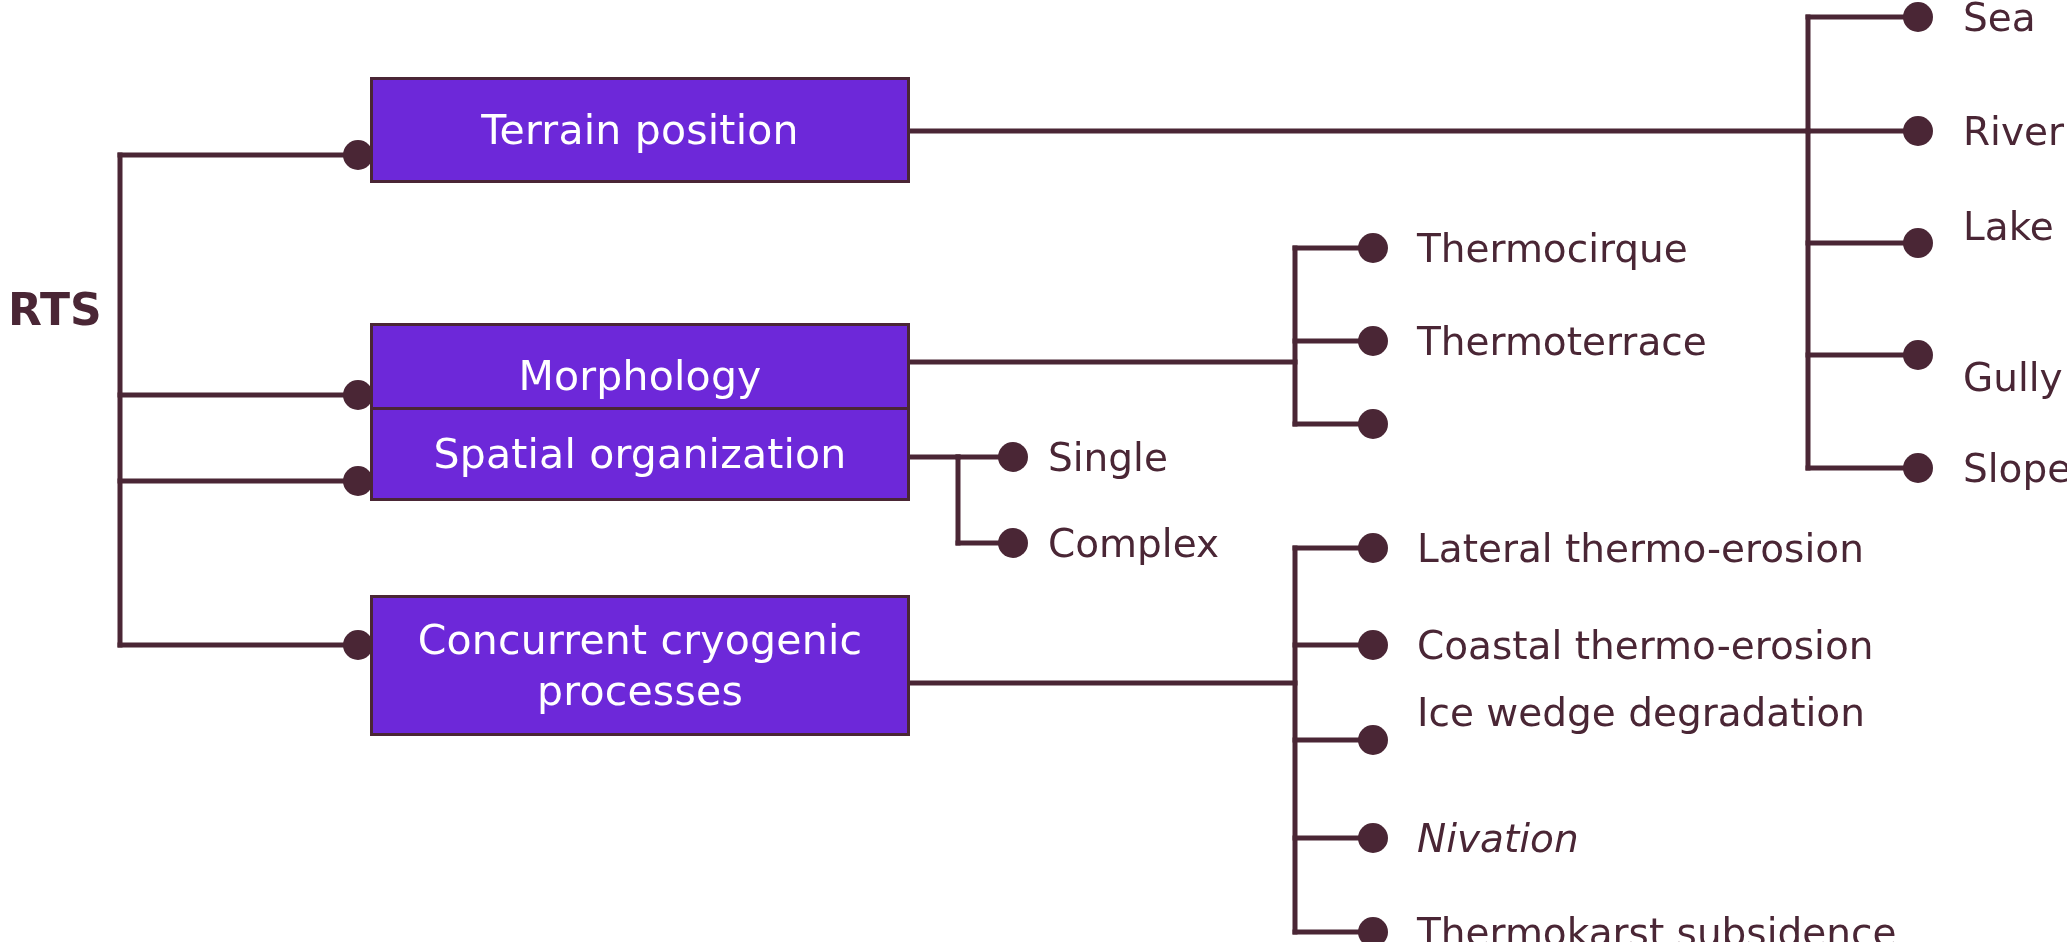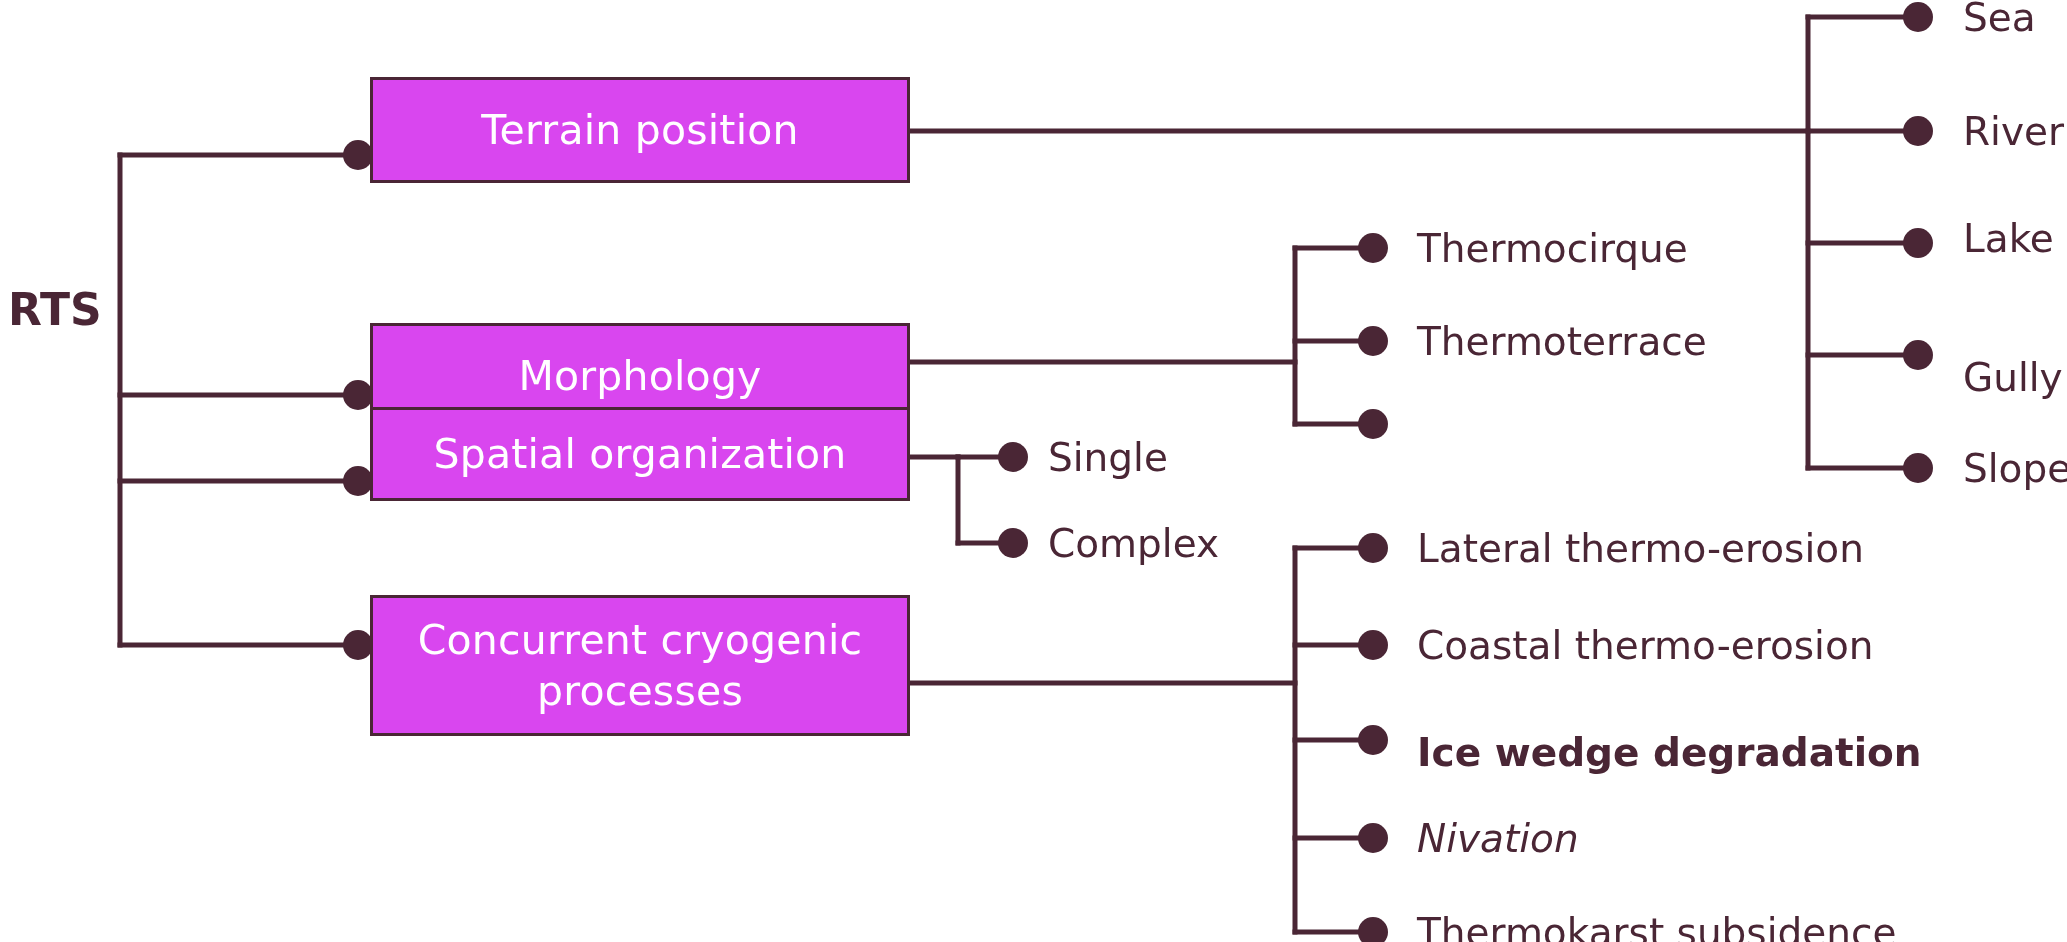--- a/index.html
+++ b/index.html
@@ -19,21 +19,21 @@
   }
   #diagram-svg {
     position: absolute;
     left: 0;
     top: 0;
     width: 2067px;
     height: 942px;
   }
   .node-box {
     position: absolute;
-    background: #d946ef;
+    background: #6d28d9;
     border: 3px solid #4A2635;
     box-sizing: border-box;
     display: flex;
     align-items: center;
     justify-content: center;
     text-align: center;
     color: #ffffff;
     font-size: 41px;
     font-weight: 400;
     line-height: 1.22;
@@ -118,29 +118,29 @@
 
   <div id="root-label" style="left: 8px; top: 310px;">RTS</div>
 
   <div class="node-box" id="box-0" style="left: 370px; top: 77px; width: 540px; height: 106px;">Terrain position</div>
   <div class="node-box" id="box-1" style="left: 370px; top: 323px; width: 540px; height: 106px;">Morphology</div>
   <div class="node-box" id="box-2" style="left: 370px; top: 407px; width: 540px; height: 94px;">Spatial organization</div>
   <div class="node-box" id="box-3" style="left: 370px; top: 595px; width: 540px; height: 141px;">Concurrent cryogenic processes</div>
 
   <div class="leaf-label" id="leaf-0-0" style="left: 1963px; top: 17px;">Sea</div>
   <div class="leaf-label" id="leaf-0-1" style="left: 1963px; top: 131px;">River</div>
-  <div class="leaf-label" id="leaf-0-2" style="left: 1963px; top: 238px;">Lake</div>
+  <div class="leaf-label" id="leaf-0-2" style="left: 1963px; top: 226px;">Lake</div>
   <div class="leaf-label" id="leaf-0-3" style="left: 1963px; top: 355px; margin-top: 22px;">Gully</div>
   <div class="leaf-label" id="leaf-0-4" style="left: 1963px; top: 468px;">Slope</div>
 
   <div class="leaf-label" id="leaf-1-0" style="left: 1417px; top: 248px;">Thermocirque</div>
   <div class="leaf-label" id="leaf-1-1" style="left: 1417px; top: 341px;">Thermoterrace</div>
 
   <div class="leaf-label" id="leaf-2-0" style="left: 1048px; top: 457px;">Single</div>
   <div class="leaf-label" id="leaf-2-1" style="left: 1048px; top: 543px;">Complex</div>
 
   <div class="leaf-label" id="leaf-3-0" style="left: 1417px; top: 548px; text-align: center;">Lateral thermo-erosion</div>
   <div class="leaf-label" id="leaf-3-1" style="left: 1417px; top: 645px;">Coastal thermo-erosion</div>
-  <div class="leaf-label" id="leaf-3-2" style="left: 1417px; top: 752px; font-weight: bold;">Ice wedge degradation</div>
+  <div class="leaf-label" id="leaf-3-2" style="left: 1417px; top: 712px;">Ice wedge degradation</div>
   <div class="leaf-label" id="leaf-3-3" style="left: 1417px; top: 838px; font-style: italic;">Nivation</div>
   <div class="leaf-label" id="leaf-3-4" style="left: 1417px; top: 932px;">Thermokarst subsidence</div>
 
 </div>
 
 </body></html>

